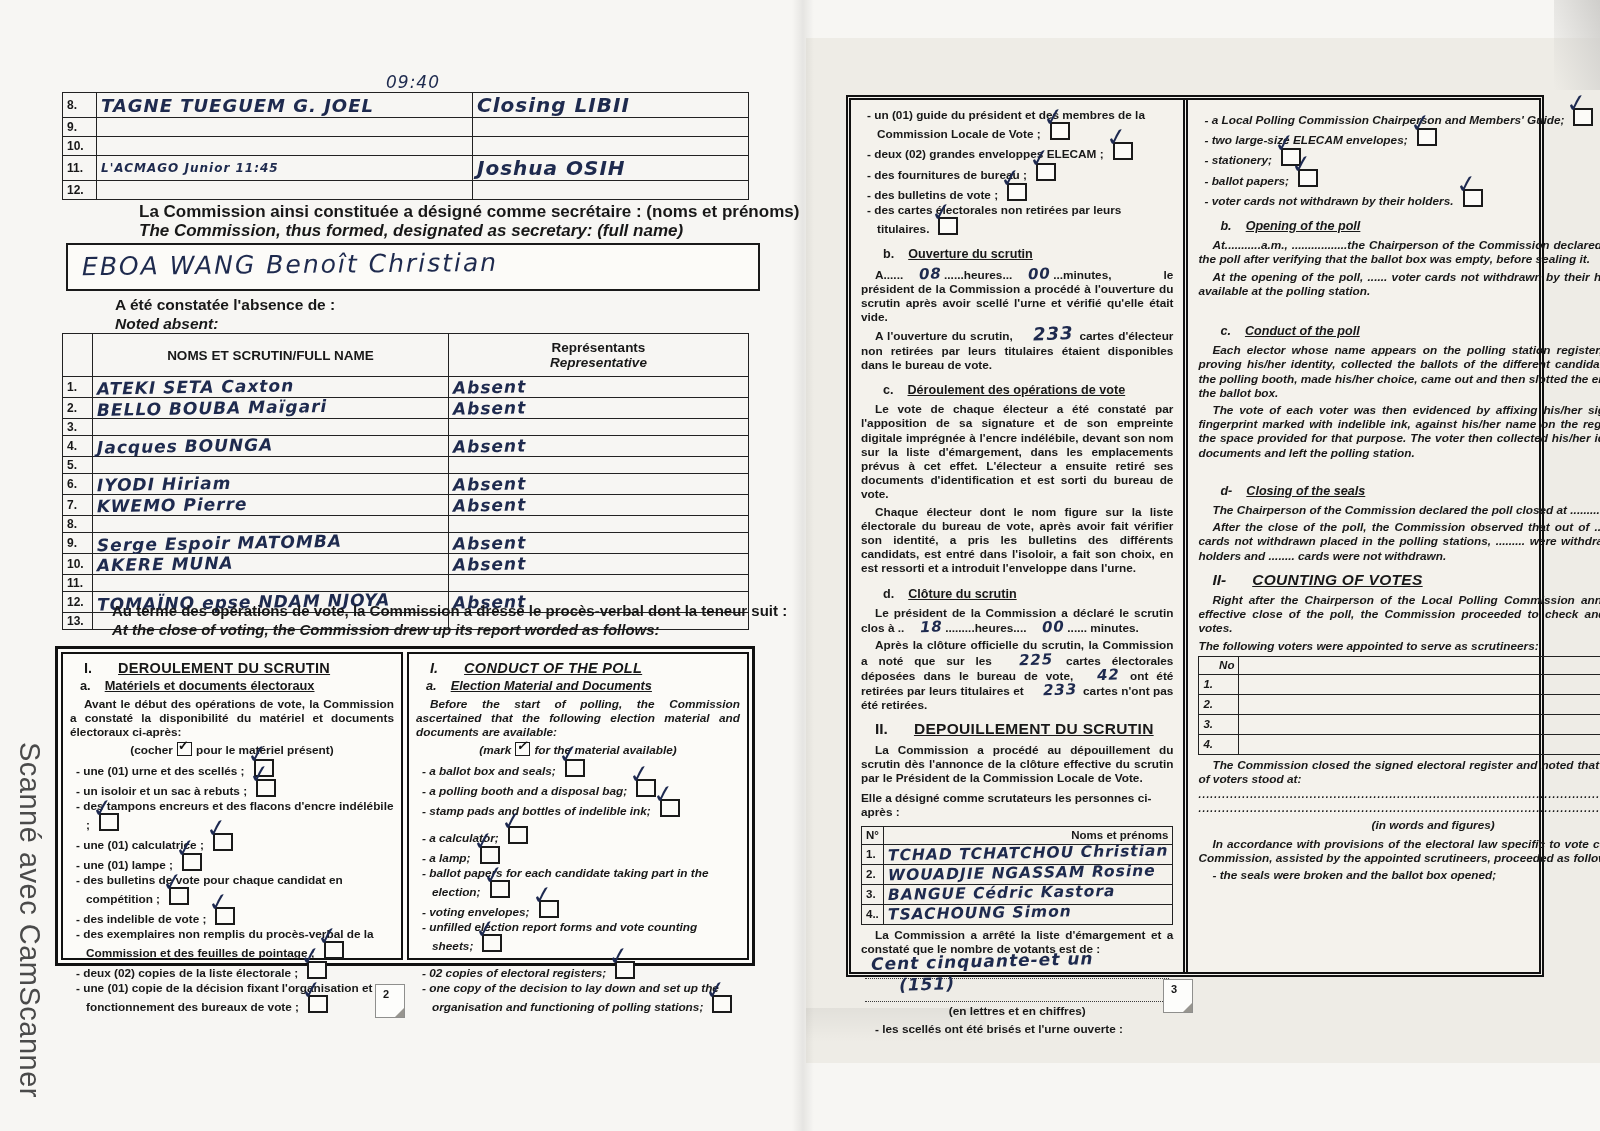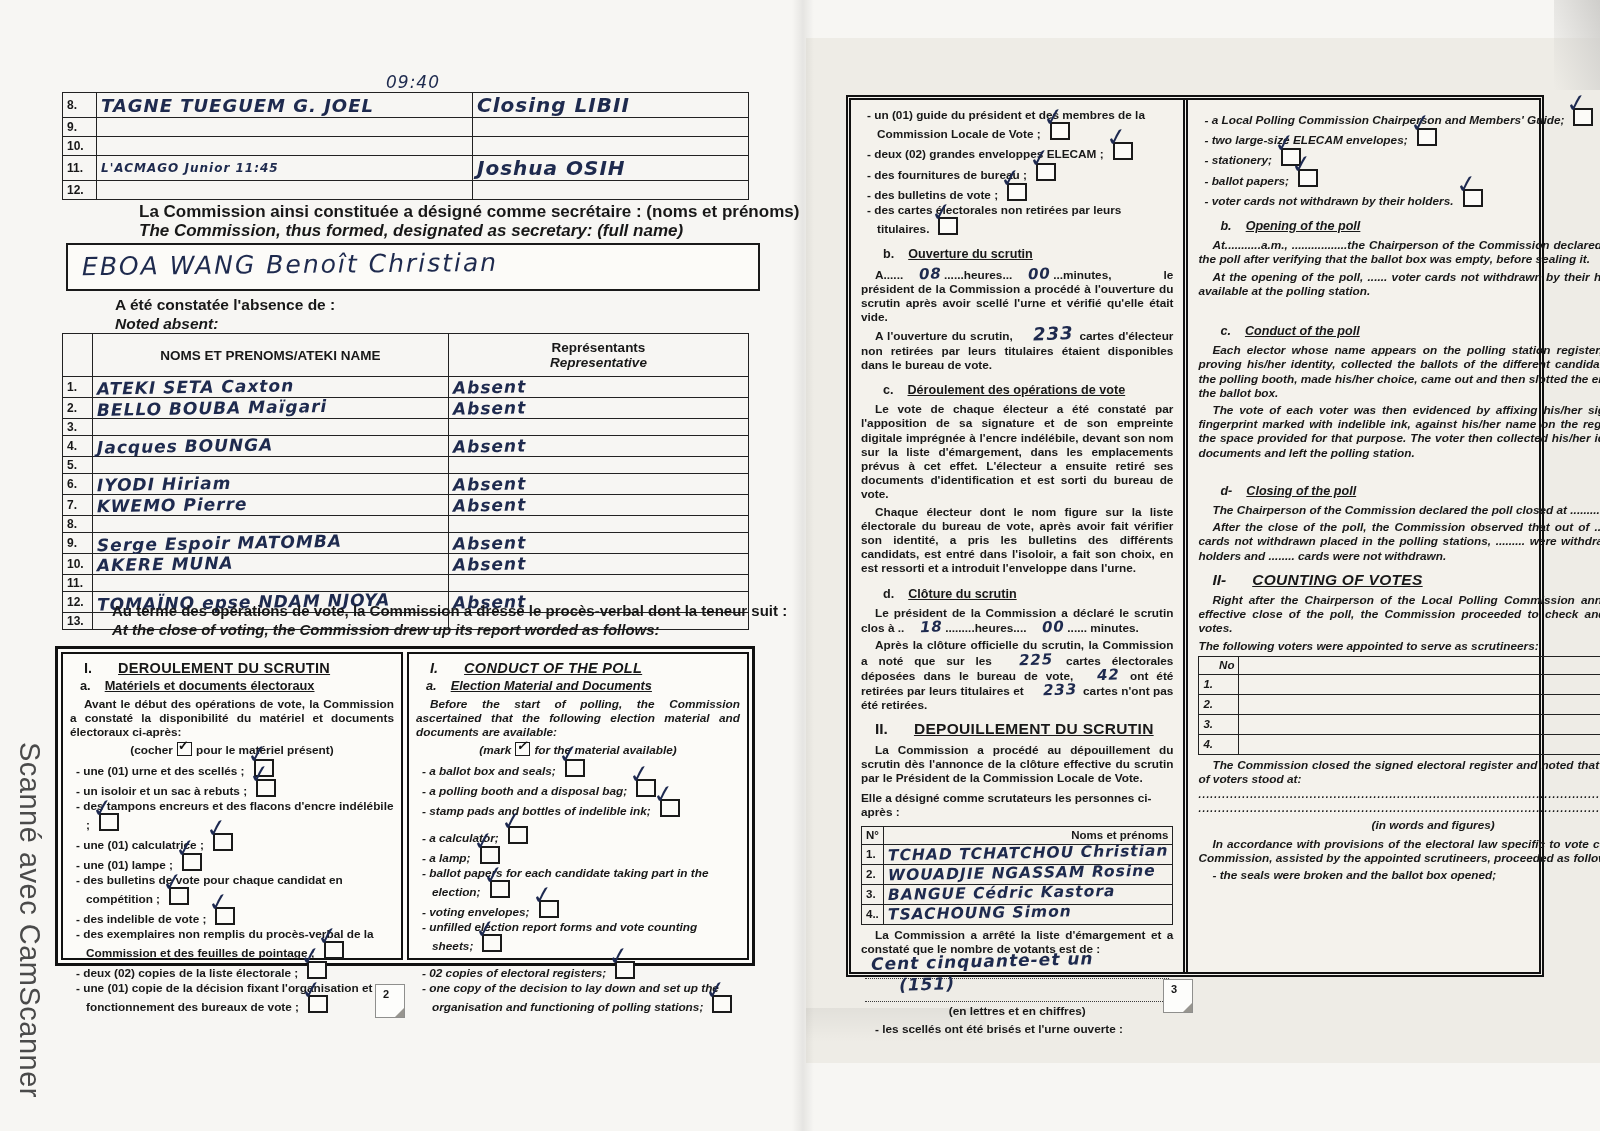--- a/index.html
+++ b/index.html
@@ -143,21 +143,21 @@
 
     <table class="t-absent">
       <colgroup>
           <col style="width:30px">
           <col style="width:356px">
           <col style="width:300px">
         </colgroup>
       <tbody>
           <tr>
         <th></th>
-        <th><span class="b">NOMS ET PRENOMS/ATEKI NAME</span></th>
+        <th><span class="b">NOMS ET SCRUTIN/FULL NAME</span></th>
         <th>
           <div class="b">Représentants</div>
           <div class="bi">Representative</div>
         </th>
       </tr>
       <tr>
             <td>1.</td>
             <td><span class="hw hw-md">ATEKI SETA  Caxton</span></td>
             <td><span class="hw hw-md">Absent</span></td>
           </tr>
@@ -387,21 +387,21 @@
 
         <div class="sub-h" style="margin-top:26px">
           <span>c.</span>
           <span class="title">Conduct of the poll</span>
         </div>
         <div class="p">Each elector whose name appears on the polling station register, started by proving his/her identity, collected the ballots of the different candidates, entered the polling booth, made his/her choice, came out and then slotted the envelope into the ballot box.</div>
         <div class="p">The vote of each voter was then evidenced by affixing his/her signature and fingerprint marked with indelible ink, against his/her name on the register, within the space provided for that purpose. The voter then collected his/her identification documents and left the polling station.</div>
 
         <div class="sub-h" style="margin-top:24px">
           <span>d-</span>
-          <span class="title">Closing of the poll</span>
+          <span class="title">Closing of the seals</span>
         </div>
         <div class="p">The Chairperson of the Commission declared the poll closed at ..................p.m.</div>
         <div class="p">After the close of the poll, the Commission observed that out of ............ voter cards not withdrawn placed in the polling stations, ......... were withdrawn by their holders and ........ cards were not withdrawn.</div>
 
         <div class="sec-h">
           <span>II-</span>
           <span class="title">COUNTING OF VOTES</span>
         </div>
         <div class="p">Right after the Chairperson of the Local Polling Commission announced the effective close of the poll, the Commission proceeded to check and count the votes.</div>
         <div style="margin:2px 0">The following voters were appointed to serve as scrutineers:</div>

